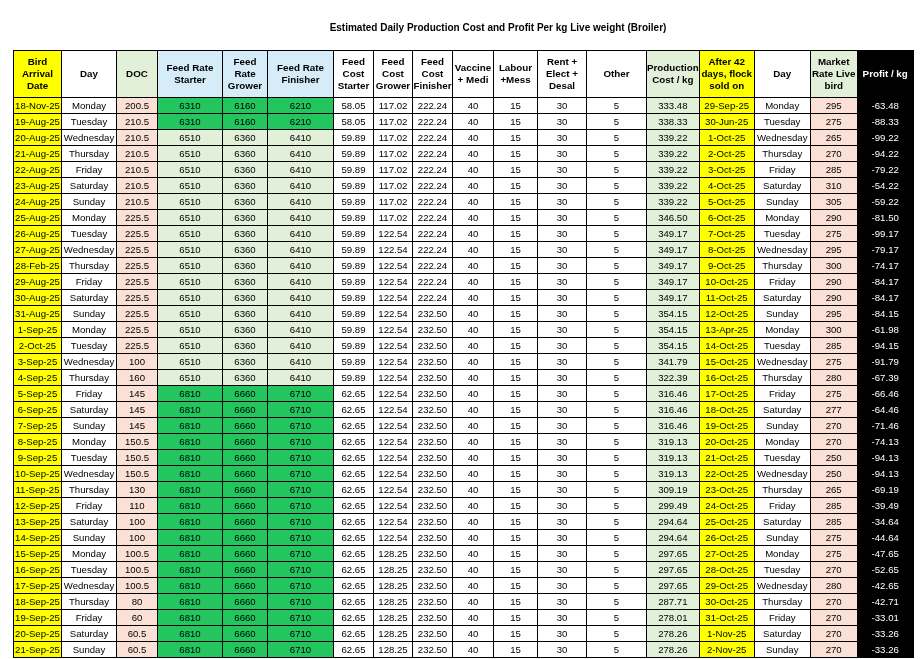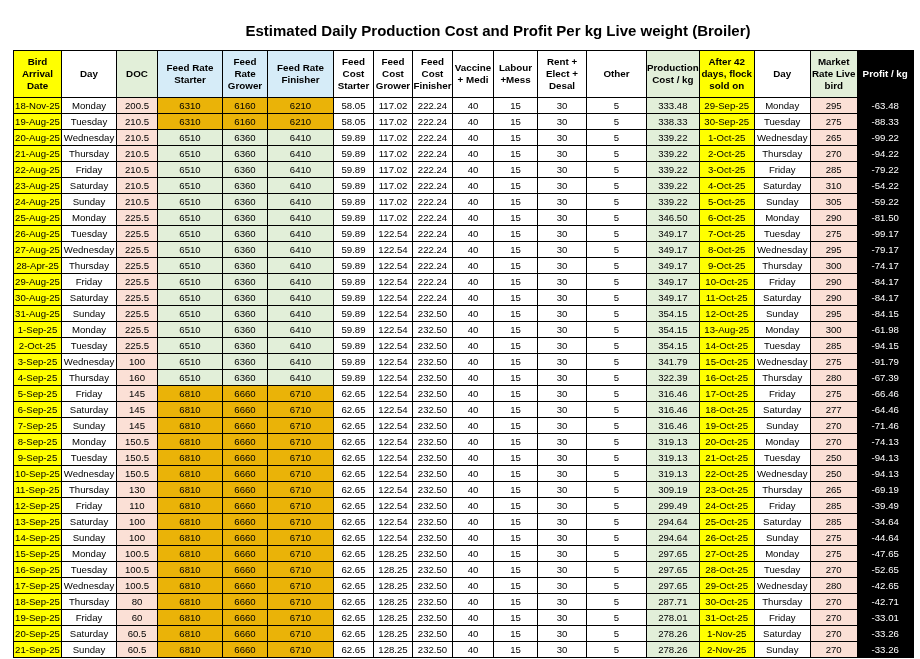--- a/index.html
+++ b/index.html
@@ -1,29 +1,29 @@
 <!DOCTYPE html>
 <html><head>
 <meta charset="utf-8">
 <style>
   html, body { margin: 0; padding: 0; background: #ffffff; }
   body { width: 920px; height: 659px; position: relative; overflow: hidden;
          font-family: "Liberation Sans", sans-serif; color: #000; }
   .title { position: absolute; left: 0; width: 920px; top: 22px; text-align: center;
-           font-size: 15px; font-weight: bold; padding-left: 76px; box-sizing: border-box; }
+           font-size: 10px; font-weight: bold; padding-left: 76px; box-sizing: border-box; }
   table { position: absolute; left: 13px; top: 50px; border-collapse: collapse;
           table-layout: fixed; font-size: 9.6px; }
   th, td { border: 1px solid #000; text-align: center; padding: 0; overflow: hidden; white-space: nowrap; }
   th { font-weight: bold; height: 46px; line-height: 12px; white-space: normal; font-size: 9.8px; }
   td { height: 15px; line-height: 15px; }
   .c-date { background: #ffff00; }
   .c-white { background: #ffffff; }
   .c-pink { background: #fbe0d6; }
   .c-green { background: #e2efd9; }
-  .c-blue { background: #eab308; }
+  .c-blue { background: #22c55e; }
   .c-black { background: #000000; color: #ffffff; border-color: #000; }
   .c-head-green { background: #e2efd9; }
   .c-head-blue { background: #d6ecf8; }
 </style>
 </head>
 <body>
 
 <div class="title">Estimated Daily Production Cost and Profit Per kg Live weight (Broiler)</div>
 
 <table>
@@ -98,21 +98,21 @@
         <td class="c-blue">6160</td>
         <td class="c-blue">6210</td>
         <td class="c-white">58.05</td>
         <td class="c-white">117.02</td>
         <td class="c-white">222.24</td>
         <td class="c-white">40</td>
         <td class="c-white">15</td>
         <td class="c-white">30</td>
         <td class="c-white">5</td>
         <td class="c-green">338.33</td>
-        <td class="c-date">30-Sep-25</td>
+        <td class="c-date">30-Jun-25</td>
         <td class="c-white">Tuesday</td>
         <td class="c-pink">275</td>
         <td class="c-black">-88.33</td>
       </tr>
       <tr>
         <td class="c-date">20-Aug-25</td>
         <td class="c-white">Wednesday</td>
         <td class="c-pink">210.5</td>
         <td class="c-green">6510</td>
         <td class="c-green">6360</td>
@@ -264,21 +264,21 @@
         <td class="c-white">15</td>
         <td class="c-white">30</td>
         <td class="c-white">5</td>
         <td class="c-green">349.17</td>
         <td class="c-date">8-Oct-25</td>
         <td class="c-white">Wednesday</td>
         <td class="c-pink">295</td>
         <td class="c-black">-79.17</td>
       </tr>
       <tr>
-        <td class="c-date">28-Apr-25</td>
+        <td class="c-date">28-Feb-25</td>
         <td class="c-white">Thursday</td>
         <td class="c-pink">225.5</td>
         <td class="c-green">6510</td>
         <td class="c-green">6360</td>
         <td class="c-green">6410</td>
         <td class="c-white">59.89</td>
         <td class="c-white">122.54</td>
         <td class="c-white">222.24</td>
         <td class="c-white">40</td>
         <td class="c-white">15</td>
@@ -358,21 +358,21 @@
         <td class="c-green">6360</td>
         <td class="c-green">6410</td>
         <td class="c-white">59.89</td>
         <td class="c-white">122.54</td>
         <td class="c-white">232.50</td>
         <td class="c-white">40</td>
         <td class="c-white">15</td>
         <td class="c-white">30</td>
         <td class="c-white">5</td>
         <td class="c-green">354.15</td>
-        <td class="c-date">13-Aug-25</td>
+        <td class="c-date">13-Apr-25</td>
         <td class="c-white">Monday</td>
         <td class="c-pink">300</td>
         <td class="c-black">-61.98</td>
       </tr>
       <tr>
         <td class="c-date">2-Oct-25</td>
         <td class="c-white">Tuesday</td>
         <td class="c-pink">225.5</td>
         <td class="c-green">6510</td>
         <td class="c-green">6360</td>

